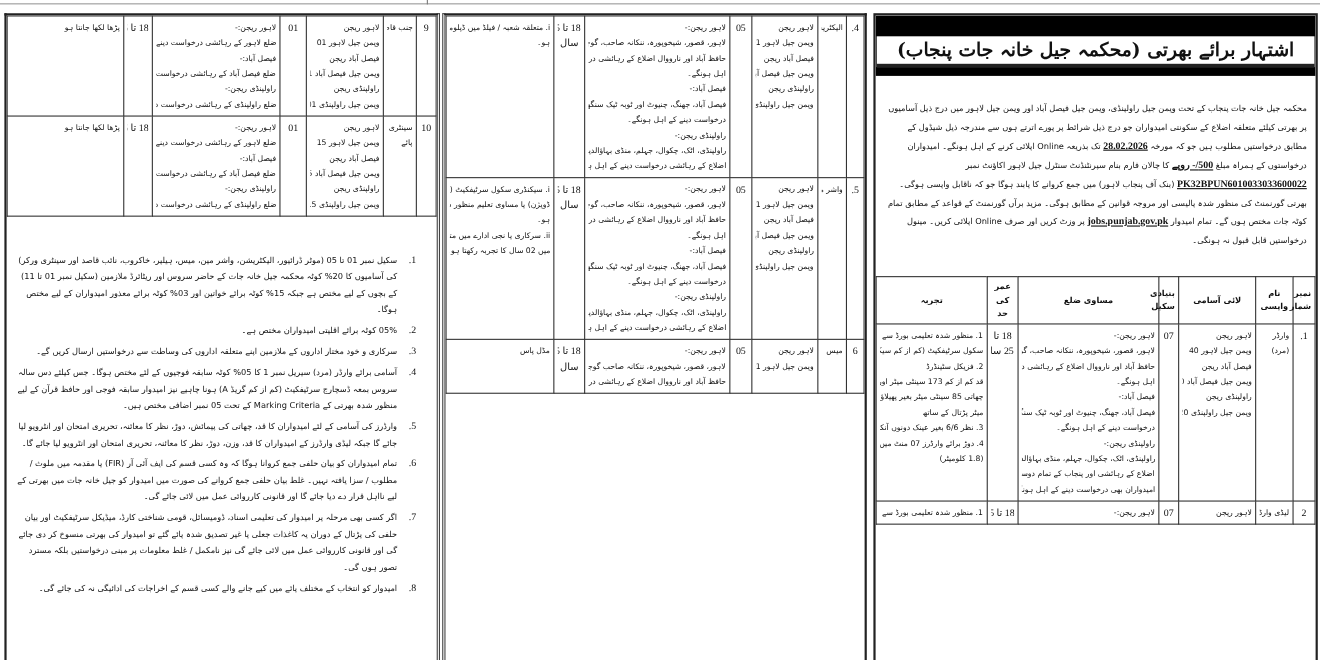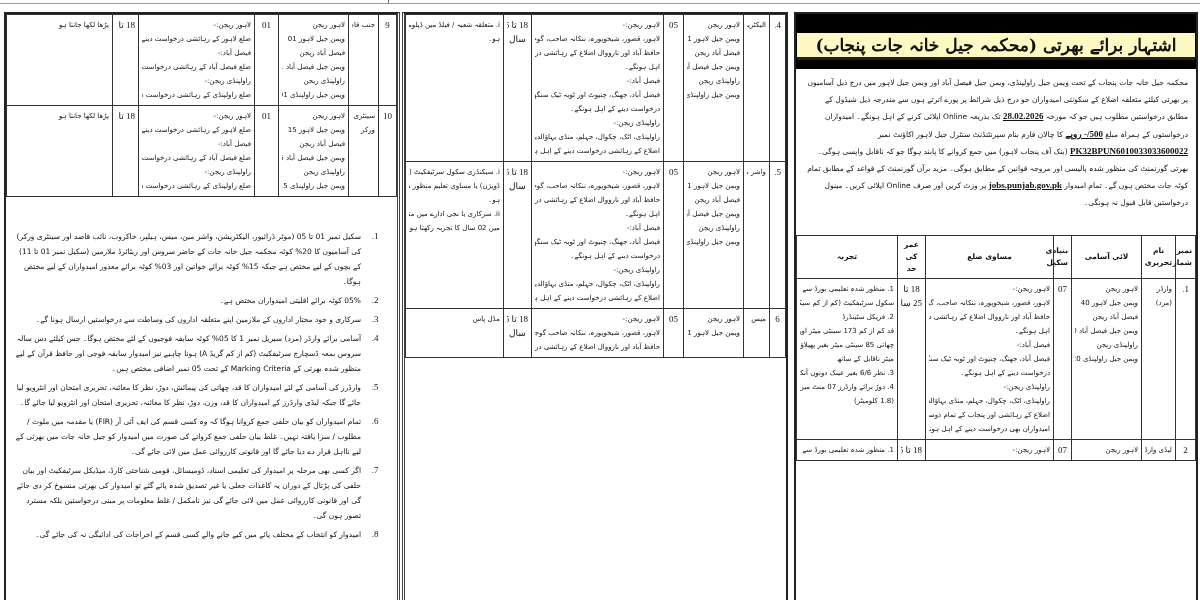--- a/index.html
+++ b/index.html
@@ -14,22 +14,22 @@
   .p-right { left: 794px; top: 12px; width: 404px; height: 600px; border: 2px solid #222; }
 
   table.grid { border-collapse: collapse; width: 100%; table-layout: fixed; direction: rtl; }
   table.grid td, table.grid th { border: 1px solid #333; vertical-align: top; font-size: 7px; line-height: 14px; padding: 3px 3px; text-align: right; font-family: "DejaVu Sans", sans-serif; }
   table.grid th { font-weight: bold; text-align: center; vertical-align: middle; font-size: 7.5px; line-height: 12px; }
   .num { text-align: center !important; font-family: "Liberation Serif", serif !important; font-size: 9px !important; }
   .line { display: block; white-space: nowrap; overflow: hidden; }
   .bold { font-weight: normal; }
 
   .banner { background: #000; height: 55px; display: flex; align-items: center; justify-content: center; }
-  .banner-title { color: #111; background: #fef9c3; font-size: 17px; font-weight: bold; padding: 2px 18px; margin-top: 10px; border-bottom: 3px solid #222; font-family: "DejaVu Serif", serif; direction: rtl; }
-  .intro { direction: rtl; padding: 6px 8px 2px 8px; font-size: 7.5px; line-height: 16.5px; text-align: right; height: 166px; }
+  .banner-title { color: #111; background: #ffffff; font-size: 17px; font-weight: bold; padding: 2px 18px; margin-top: 10px; border-bottom: 3px solid #222; font-family: "DejaVu Serif", serif; direction: rtl; }
+  .intro { direction: rtl; padding: 6px 8px 2px 8px; font-size: 7.5px; line-height: 16.5px; text-align: right; height: 166px; margin-top: 16px; }
   .intro .u { text-decoration: underline; font-weight: bold; font-family: "Liberation Serif", serif; font-size: 9px; }
 
   .notes { direction: rtl; padding: 32px 8px 0 6px; }
   .note { display: flex; font-size: 7.5px; line-height: 15px; margin-bottom: 4px; }
   .note .n { width: 28px; text-align: center; flex-shrink: 0; font-family: "Liberation Serif", serif; font-size: 9px; }
   .note .t { flex: 1; text-align: right; }
 </style>
 </head>
 <body>
 
@@ -75,21 +75,21 @@
             <span class="line">18 تا 25</span>
           </td>
       <td>
             <span class="line">پڑھا لکھا جانتا ہو</span>
           </td>
     </tr>
         <tr>
       <td class="num">10</td>
       <td>
             <span class="line">سینٹری</span>
-            <span class="line">ورکر</span>
+            <span class="line">پائے</span>
           </td>
       <td>
             <span class="line bold">لاہور ریجن</span>
             <span class="line">ویمن جیل لاہور 15</span>
             <span class="line bold">فیصل آباد ریجن</span>
             <span class="line">ویمن جیل فیصل آباد 15</span>
             <span class="line bold">راولپنڈی ریجن</span>
             <span class="line">ویمن جیل راولپنڈی 15</span>
           </td>
       <td class="num">01</td>
@@ -114,21 +114,21 @@
       <div class="note">
      <span class="n">1.</span>
      <span class="t">سکیل نمبر 01 تا 05 (موٹر ڈرائیور، الیکٹریشن، واشر مین، میس، ہیلپر، خاکروب، نائب قاصد اور سینٹری ورکر) کی آسامیوں کا 20% کوٹہ محکمہ جیل خانہ جات کے حاضر سروس اور ریٹائرڈ ملازمین (سکیل نمبر 01 تا 11) کے بچوں کے لیے مختص ہے جبکہ 15% کوٹہ برائے خواتین اور 03% کوٹہ برائے معذور امیدواران کے لیے مختص ہوگا۔</span>
    </div>
       <div class="note">
      <span class="n">2.</span>
      <span class="t">05% کوٹہ برائے اقلیتی امیدواران مختص ہے۔</span>
    </div>
       <div class="note">
      <span class="n">3.</span>
-     <span class="t">سرکاری و خود مختار اداروں کے ملازمین اپنے متعلقہ اداروں کی وساطت سے درخواستیں ارسال ہونا گے۔</span>
+     <span class="t">سرکاری و خود مختار اداروں کے ملازمین اپنے متعلقہ اداروں کی وساطت سے درخواستیں ارسال کریں گے۔</span>
    </div>
       <div class="note">
      <span class="n">4.</span>
      <span class="t">آسامی برائے وارڈر (مرد) سیریل نمبر 1 کا 05% کوٹہ سابقہ فوجیوں کے لئے مختص ہوگا۔ جس کیلئے دس سالہ سروس بمعہ ڈسچارج سرٹیفکیٹ (کم از کم گریڈ A) ہونا چاہیے نیز امیدوار سابقہ فوجی اور حافظ قرآن کے لیے منظور شدہ بھرتی کے Marking Criteria کے تحت 05 نمبر اضافی مختص ہیں۔</span>
    </div>
       <div class="note">
      <span class="n">5.</span>
      <span class="t">وارڈرز کی آسامی کے لئے امیدواران کا قد، چھاتی کی پیمائش، دوڑ، نظر کا معائنہ، تحریری امتحان اور انٹرویو لیا جائے گا جبکہ لیڈی وارڈرز کے امیدواران کا قد، وزن، دوڑ، نظر کا معائنہ، تحریری امتحان اور انٹرویو لیا جائے گا۔</span>
    </div>
       <div class="note">
@@ -288,21 +288,21 @@
         <col style="width:34px">
         <col style="width:70px">
         <col style="width:18px">
         <col style="width:128px">
         <col style="width:28px">
         <col>
       </colgroup>
     <thead>
       <tr>
         <th>نمبر شمار</th>
-        <th>نام تحریری</th>
+        <th>نام واپسی</th>
         <th>لائی آسامی</th>
         <th>بنیادی سکیل</th>
         <th>مساوی ضلع</th>
         <th>عمر کی حد</th>
         <th>تجربہ</th>
       </tr>
     </thead>
     <tbody id="main-tbody">
         <tr>
       <td class="num">1.</td>
@@ -337,21 +337,21 @@
       <td class="num">
             <span class="line">18 تا</span>
             <span class="line">25 سال</span>
           </td>
       <td>
             <span class="line">1. منظور شدہ تعلیمی بورڈ سے سیکنڈری</span>
             <span class="line">سکول سرٹیفکیٹ (کم از کم سیکنڈ ڈویژن)</span>
             <span class="line">2. فزیکل سٹینڈرڈ</span>
             <span class="line">قد کم از کم 173 سینٹی میٹر اور</span>
             <span class="line">چھاتی 85 سینٹی میٹر بغیر پھیلاؤ اور 90 سینٹی</span>
-            <span class="line">میٹر ناقابل کے ساتھ</span>
+            <span class="line">میٹر پڑتال کے ساتھ</span>
             <span class="line">3. نظر 6/6 بغیر عینک دونوں آنکھیں</span>
             <span class="line">4. دوڑ برائے وارڈرز 07 منٹ میں 01 میل</span>
             <span class="line">(1.8 کلومیٹر)</span>
           </td>
     </tr>
         <tr>
       <td class="num">2</td>
       <td>
             <span class="line">لیڈی وارڈر</span>
           </td>

